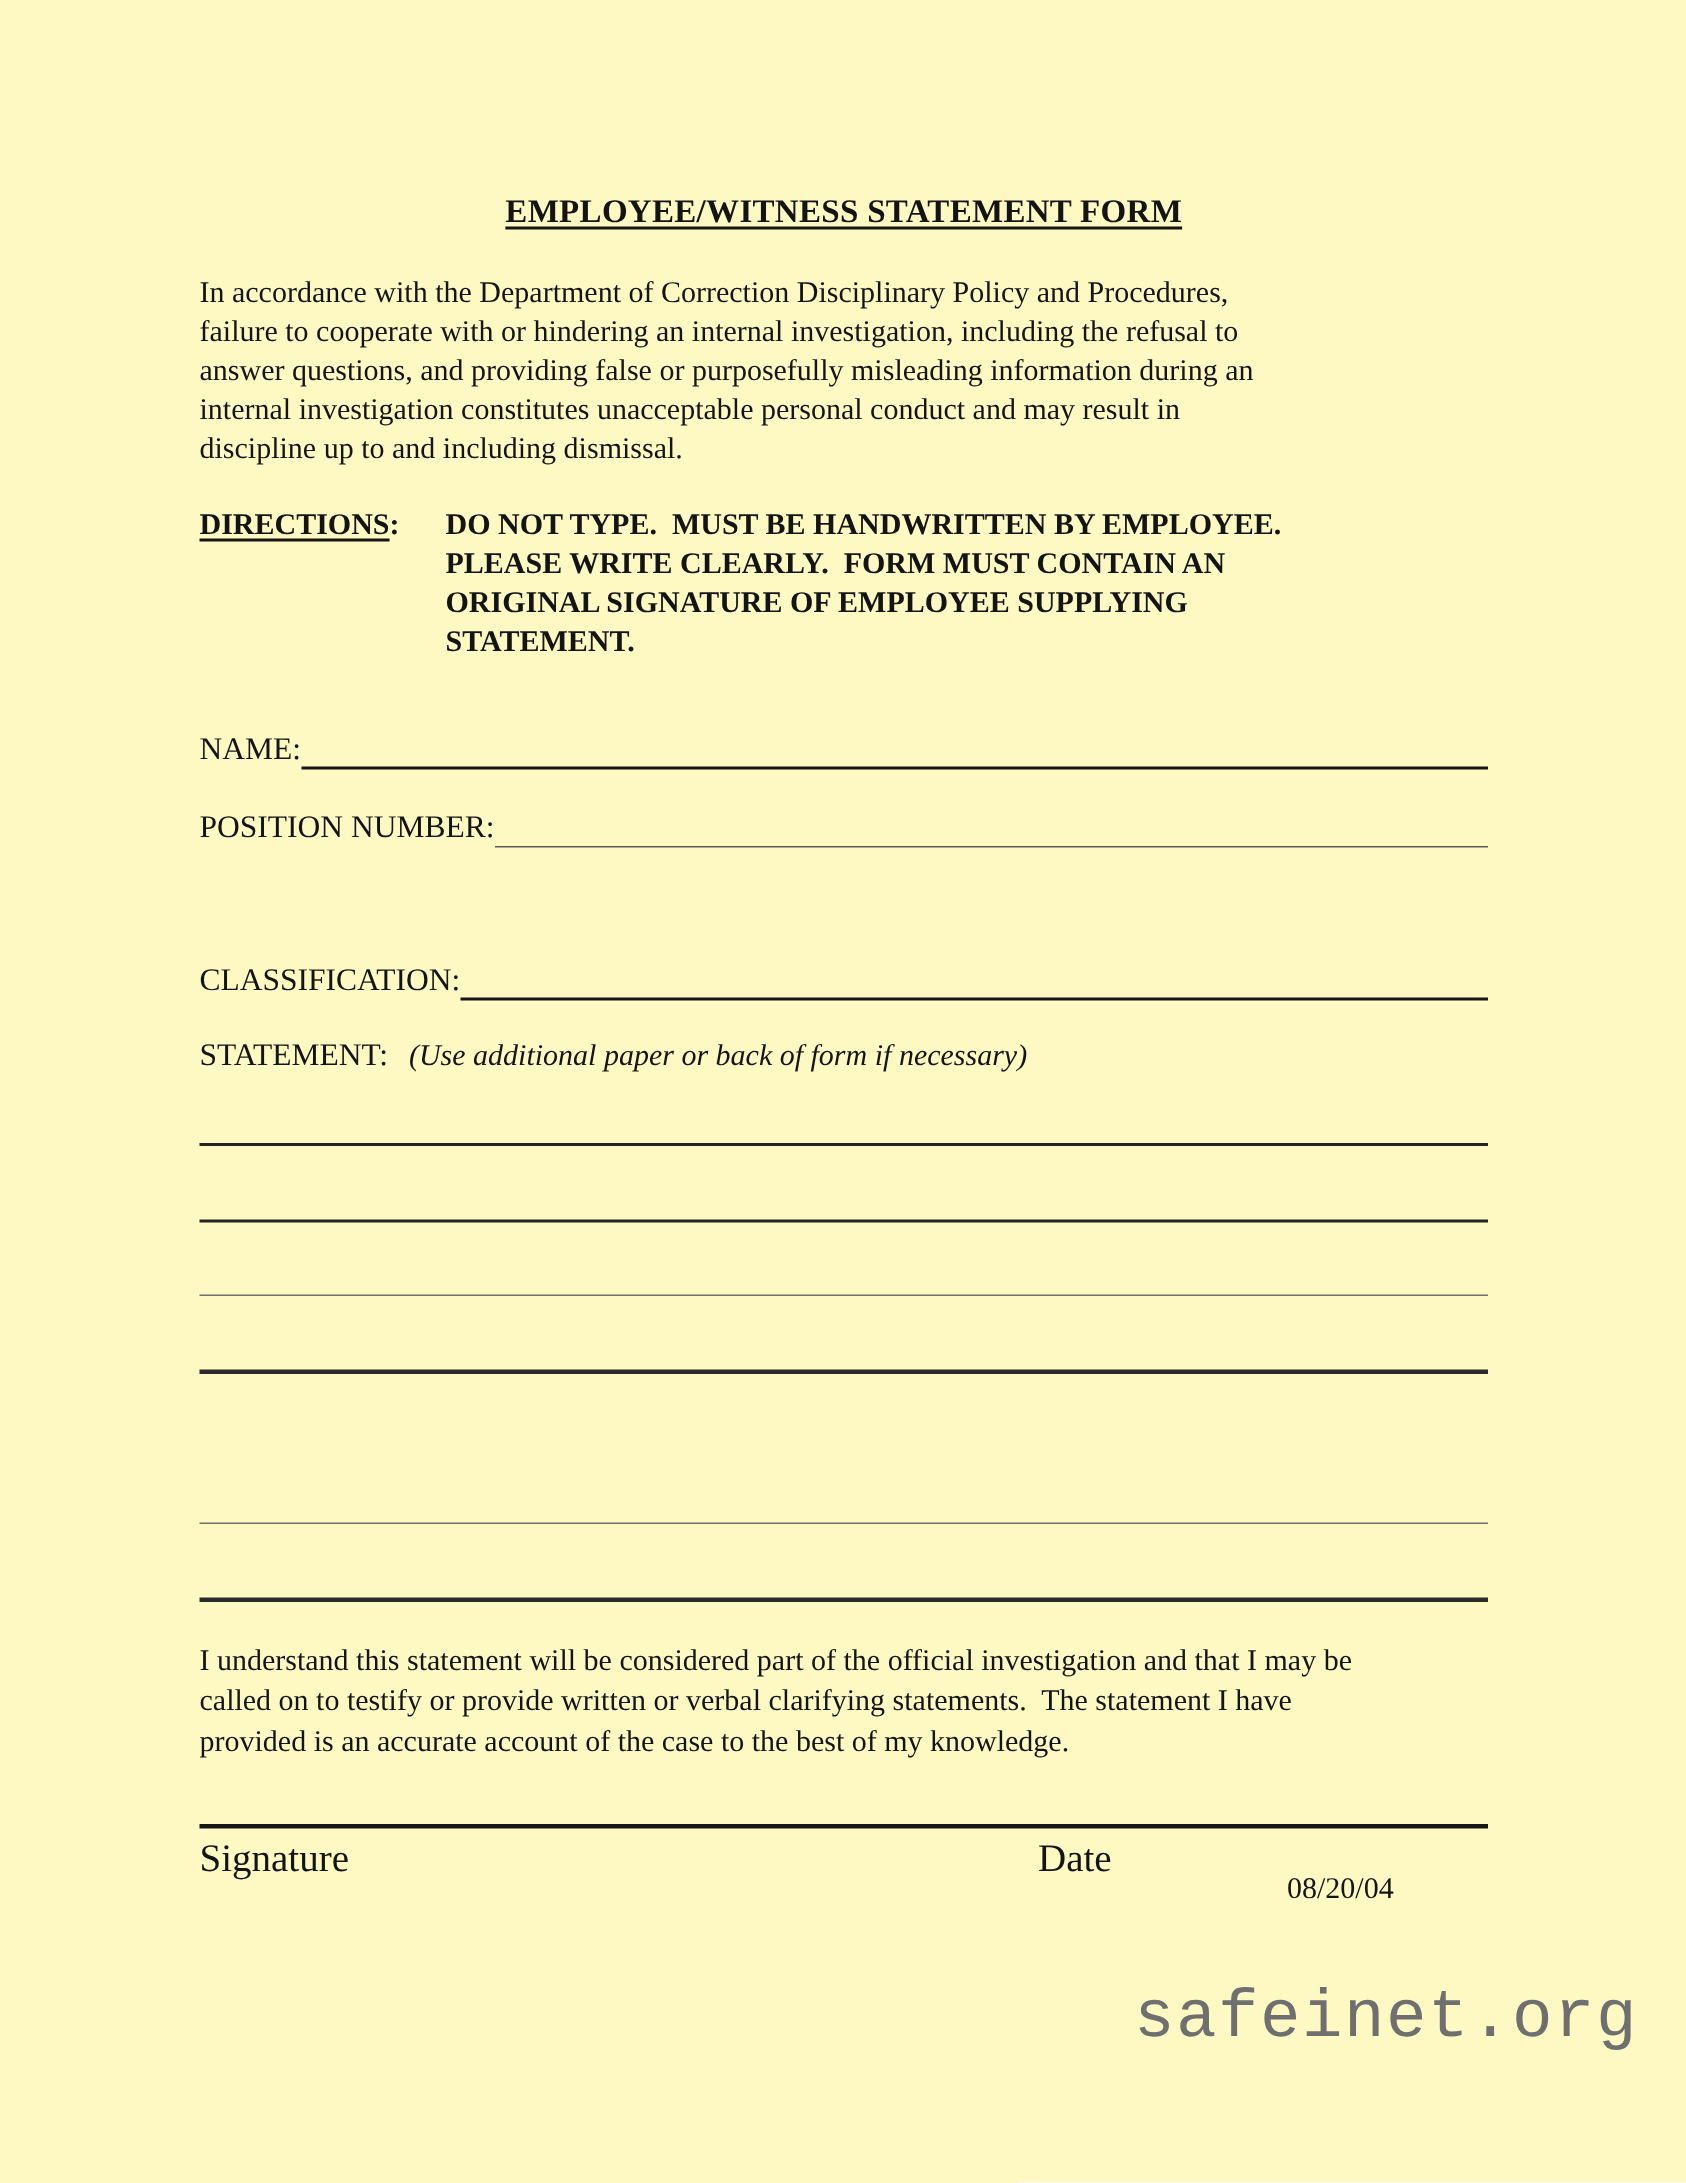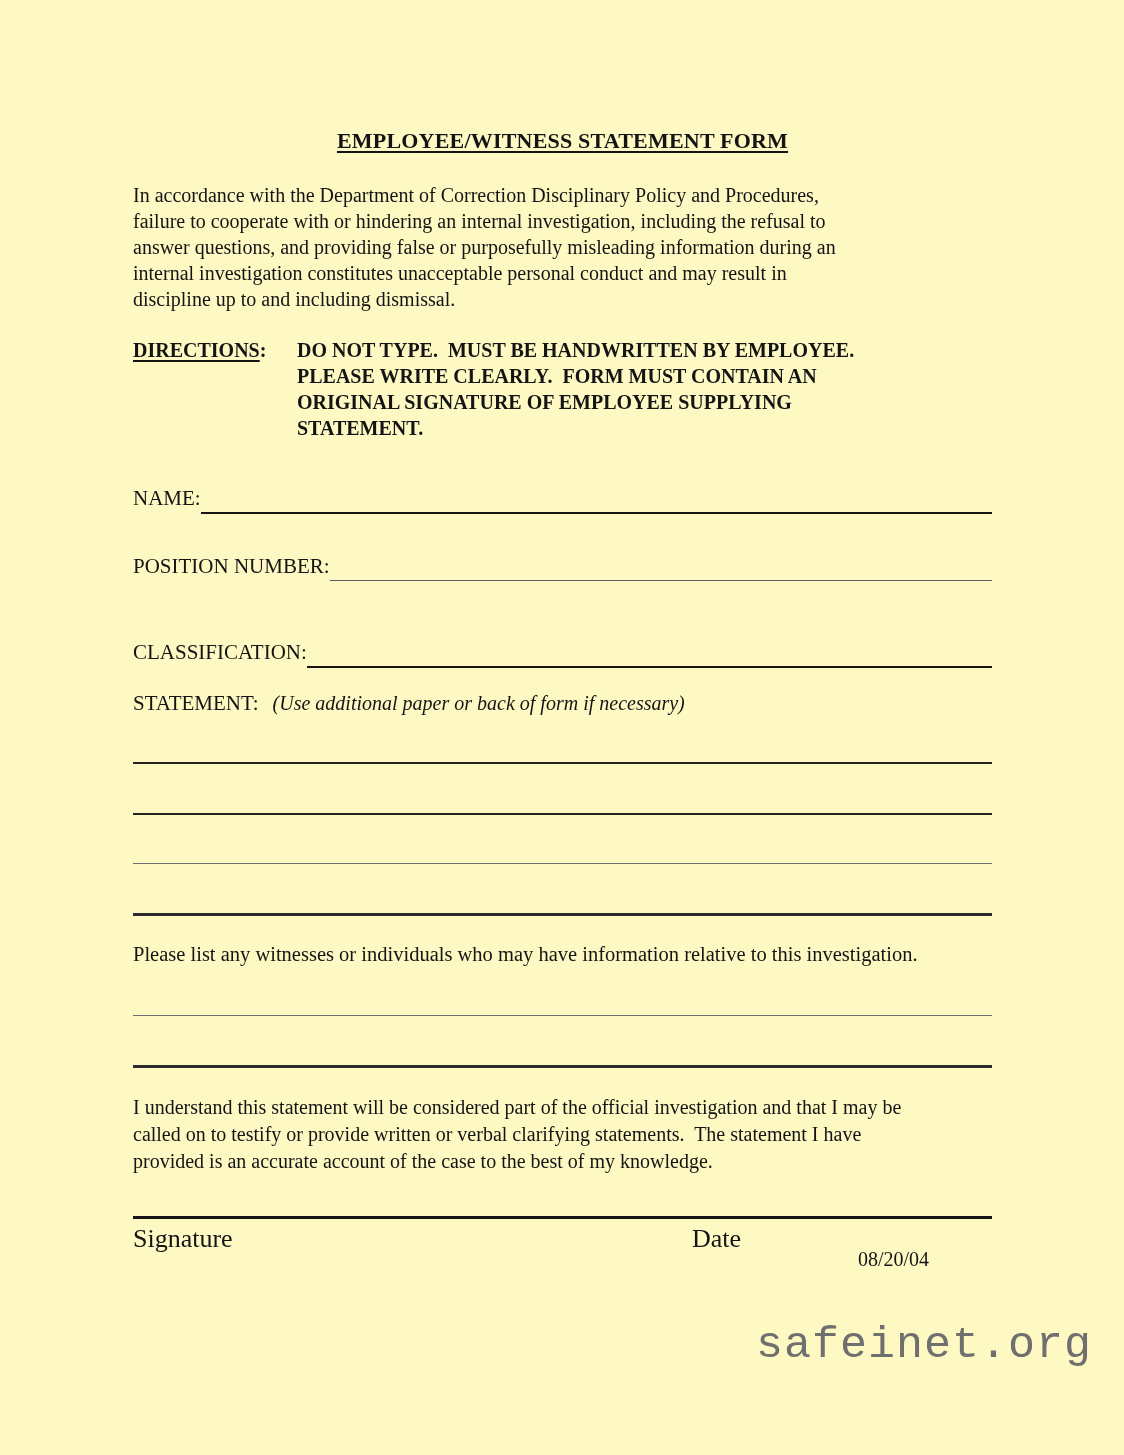--- a/index.html
+++ b/index.html
@@ -63,33 +63,33 @@
   .dir-text {
     white-space: pre-wrap;
   }
   
   .field-row {
     position: absolute;
     left: 133px;
     width: 859px;
     height: 26px;
     display: flex;
-    align-items: flex-start;
+    align-items: center;
     font-size: 21px;
   }
   .field-row .fill {
     flex: 1 1 auto;
     border-bottom: 2px solid #161616;
     height: 100%;
   }
   .field-row .fill.thin {
     border-bottom: 1px solid #5a5a5a;
   }
   .f-name          { top: 486px; }
-  .f-position      { top: 554px; }
+  .f-position      { top: 538px; }
   .f-location      { top: 589px; }
   .f-classification{ top: 640px; }
   
   .statement-head {
     top: 691px;
     font-size: 21px;
   }
   .statement-head .note {
     font-style: italic;
     margin-left: 14px;
@@ -199,21 +199,20 @@
 
   <div class="abs statement-head">
     <span>STATEMENT:</span><span class="note">(Use additional paper or back of form if necessary)</span>
   </div>
 
   <div class="rule w2 s-line1"></div>
   <div class="rule w2 s-line2"></div>
   <div class="rule w1 s-line3"></div>
   <div class="rule w3 s-line4"></div>
 
-  <div class="abs witness-prompt">Please list any witnesses or individuals who may have information relative to this investigation.</div>
 
   <div class="rule w1 w-line1"></div>
   <div class="rule w3 w-line2"></div>
 
   <div class="abs ack">I understand this statement will be considered part of the official investigation and that I may be
 called on to testify or provide written or verbal clarifying statements.  The statement I have
 provided is an accurate account of the case to the best of my knowledge.</div>
 
   <div class="abs rule sig-rule"></div>
 

